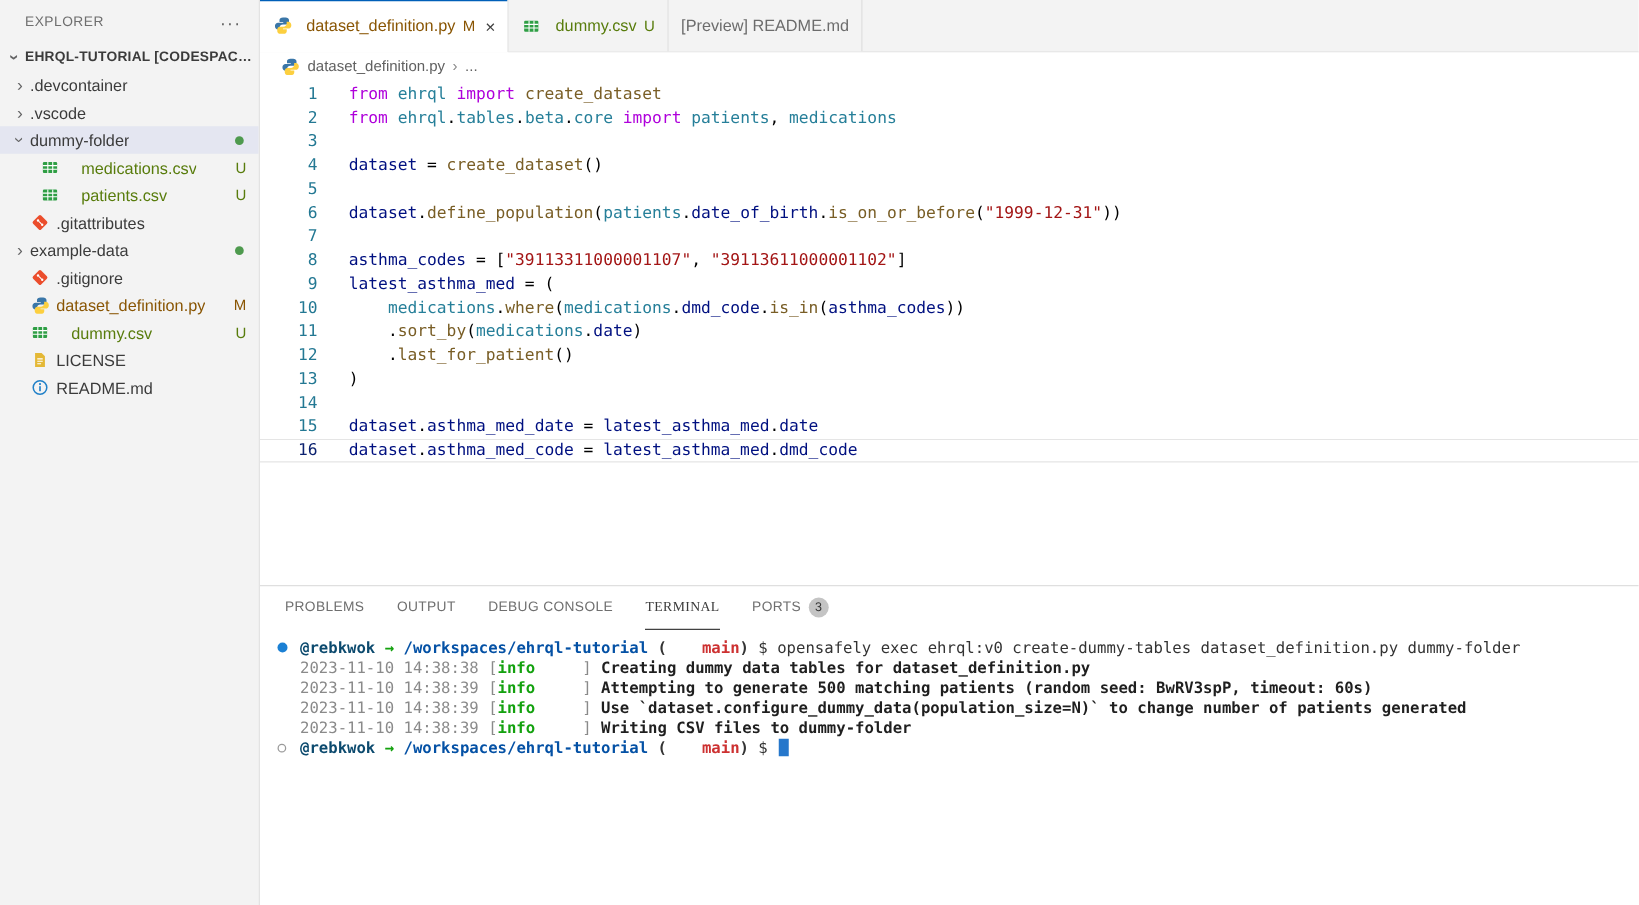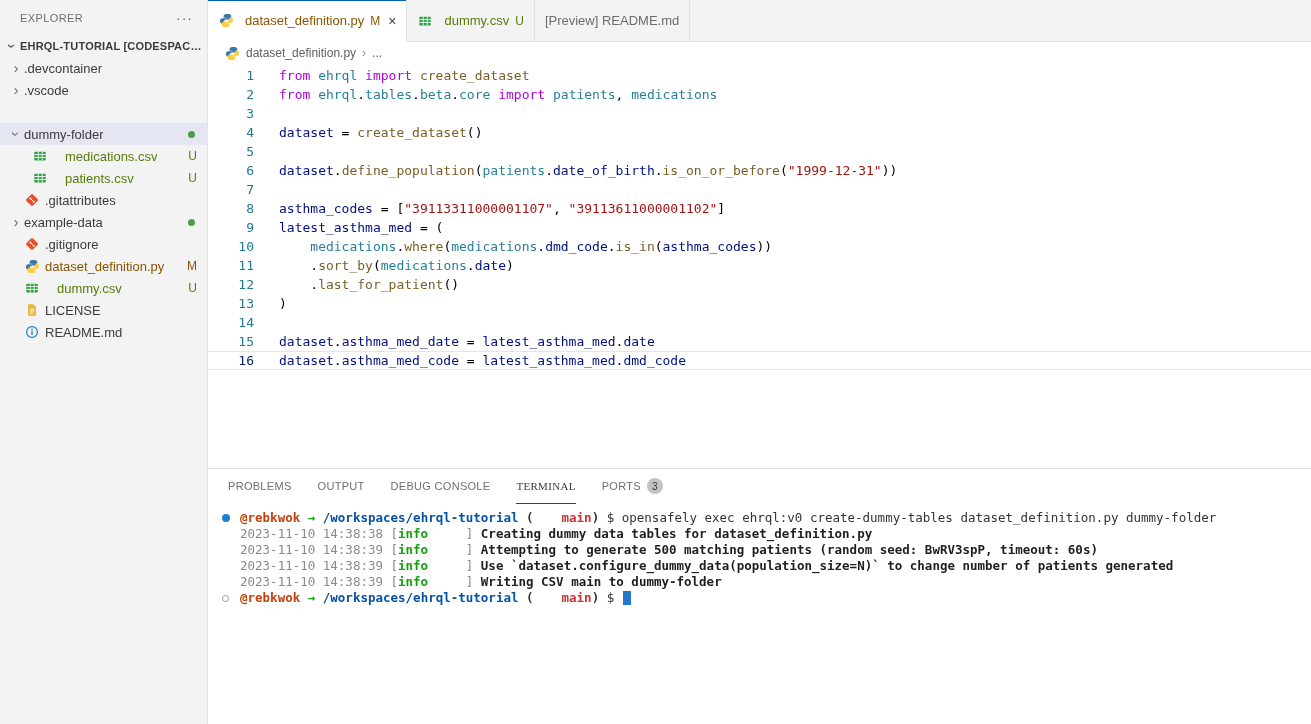--- a/index.html
+++ b/index.html
@@ -90,21 +90,21 @@
     color: #363636; font-size: 10px; display: inline-flex; align-items: center;
     justify-content: center; padding: 0 4px; }
 
   
   .terminal { flex: 1; padding: 6px 0 0 14px; overflow: hidden;
     font-family: "DejaVu Sans Mono", monospace; font-size: 12.5px; color: #333; }
   .t-line { display: flex; align-items: center; height: 16px; line-height: 16px; white-space: pre; }
   .t-deco { width: 18px; min-width: 18px; display: inline-flex; align-items: center; }
   .t-deco .filled { width: 8px; height: 8px; border-radius: 50%; background: #1b80d4; }
   .t-deco .open { width: 7px; height: 7px; border-radius: 50%; border: 1px solid #9a9a9a; }
-  .t-user   { font-weight: 700; color: #c2410c; }
+  .t-user   { font-weight: 700; color: #0c4a6e; }
   .t-arrow  { font-weight: 700; color: #13a10e; }
   .t-path   { font-weight: 700; color: #0451a5; }
   .t-paren  { font-weight: 700; color: #333; }
   .t-branch { font-weight: 700; color: #cd3131; margin-left: 28px; }
   .t-plain  { color: #333; }
   .t-cmd    { color: #333; }
   .t-dim    { color: #8a8a8a; }
   .t-info   { color: #13a10e; font-weight: 700; }
   .t-msg    { color: #1f1f1f; font-weight: 700; }
   .t-cursor { display: inline-block; width: 8px; height: 14px; background: #2677cb; margin-left: 1px; }
@@ -127,21 +127,21 @@
         <div class="tree-row" style="padding-left: 8px;">
           <span class="chev"></span>
           <span class="fname">.devcontainer</span>
           <span class="spacer"></span>
         </div>
         <div class="tree-row" style="padding-left: 8px;">
           <span class="chev"></span>
           <span class="fname">.vscode</span>
           <span class="spacer"></span>
         </div>
-        <div class="tree-row selected" style="padding-left: 8px; margin-top: 22px;">
+        <div class="tree-row selected" style="padding-left: 8px;">
           <span class="chev down"></span>
           <span class="fname">dummy-folder</span>
           <span class="spacer"></span>
           <span class="gitdot"></span>
         </div>
         <div class="tree-row" style="padding-left: 16px;">
           <span class="chev empty"></span>
           <span class="ficon">
             <svg width="14" height="14" viewBox="0 0 16 16">
               <rect x="1.5" y="3" width="13" height="10" rx="1" fill="#2e9e44"></rect>
@@ -323,19 +323,19 @@
           <div class="ptab">
             <span>PORTS</span>
             <span class="pbadge">3</span>
           </div>
         </div>
       <div class="terminal" id="terminal">
           <div class="t-line"><span class="t-deco"><span class="filled"></span></span><span class="t-user">@rebkwok</span><span class="t-arrow"> → </span><span class="t-path">/workspaces/ehrql-tutorial</span><span class="t-paren"> (</span><span class="t-branch">main</span><span class="t-paren">)</span><span class="t-plain"> $ </span><span class="t-cmd">opensafely exec ehrql:v0 create-dummy-tables dataset_definition.py dummy-folder</span></div>
           <div class="t-line"><span class="t-deco"></span><span class="t-dim">2023-11-10 14:38:38 [</span><span class="t-info">info</span><span class="t-dim">     ] </span><span class="t-msg">Creating dummy data tables for dataset_definition.py</span></div>
           <div class="t-line"><span class="t-deco"></span><span class="t-dim">2023-11-10 14:38:39 [</span><span class="t-info">info</span><span class="t-dim">     ] </span><span class="t-msg">Attempting to generate 500 matching patients (random seed: BwRV3spP, timeout: 60s)</span></div>
           <div class="t-line"><span class="t-deco"></span><span class="t-dim">2023-11-10 14:38:39 [</span><span class="t-info">info</span><span class="t-dim">     ] </span><span class="t-msg">Use `dataset.configure_dummy_data(population_size=N)` to change number of patients generated</span></div>
-          <div class="t-line"><span class="t-deco"></span><span class="t-dim">2023-11-10 14:38:39 [</span><span class="t-info">info</span><span class="t-dim">     ] </span><span class="t-msg">Writing CSV main to dummy-folder</span></div>
+          <div class="t-line"><span class="t-deco"></span><span class="t-dim">2023-11-10 14:38:39 [</span><span class="t-info">info</span><span class="t-dim">     ] </span><span class="t-msg">Writing CSV files to dummy-folder</span></div>
           <div class="t-line"><span class="t-deco"><span class="open"></span></span><span class="t-user">@rebkwok</span><span class="t-arrow"> → </span><span class="t-path">/workspaces/ehrql-tutorial</span><span class="t-paren"> (</span><span class="t-branch">main</span><span class="t-paren">)</span><span class="t-plain"> $ </span><span class="t-cursor"></span></div>
         </div>
     </div>
 
   </div>
 </div>
 
 </body></html>

